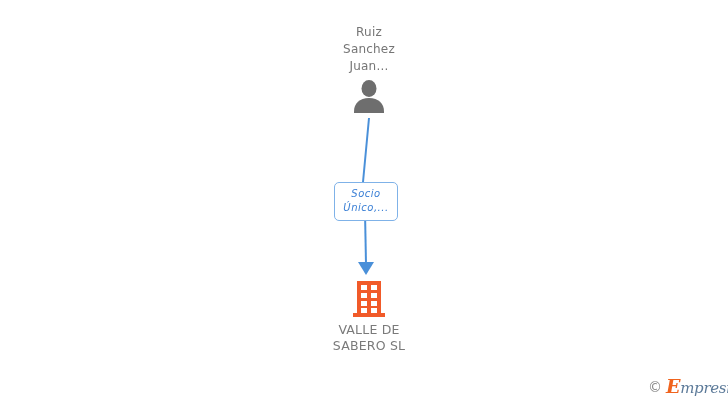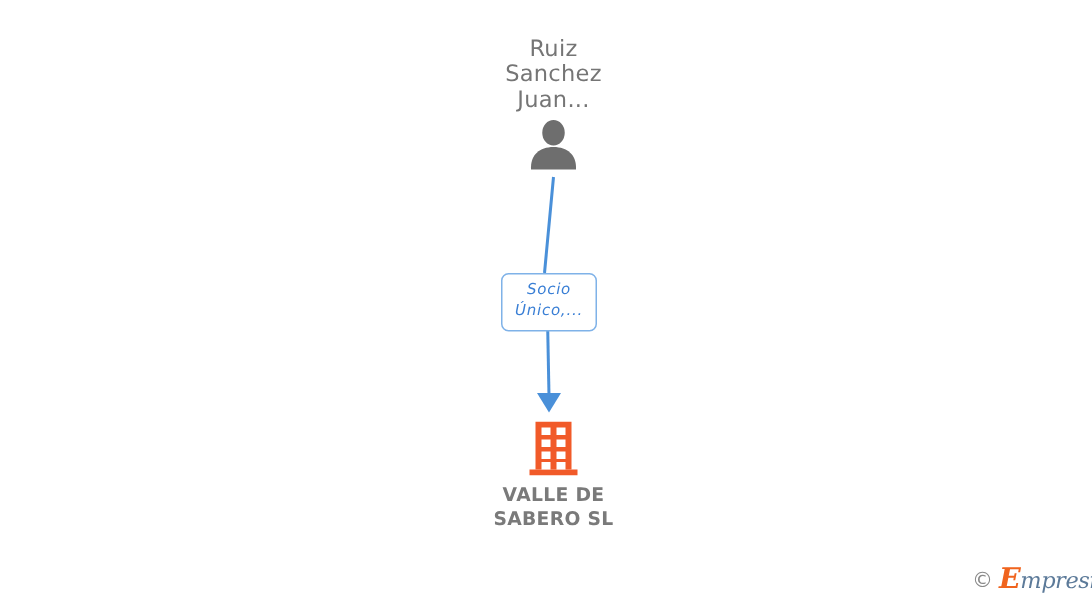--- a/index.html
+++ b/index.html
@@ -29,21 +29,21 @@
 
   
   .person-node {
     position: absolute;
     left: 304px;
     top: 24px;
     width: 130px;
     text-align: center;
   }
   .person-label {
-    font-size: 15px;
+    font-size: 12px;
     line-height: 17px;
     color: #757575;
     letter-spacing: 0.2px;
     white-space: pre-line;
   }
   .person-icon-wrap {
     margin-top: 5px;
     height: 34px;
     display: flex;
     align-items: flex-start;
@@ -80,21 +80,21 @@
   }
   .company-icon-wrap {
     height: 36px;
     display: flex;
     align-items: flex-end;
     justify-content: center;
   }
   .company-label {
     margin-top: 5px;
     font-size: 12.5px;
-    font-weight: bold;
+    font-weight: normal;
     line-height: 16px;
     color: #7a7a7a;
     letter-spacing: 0.2px;
     white-space: pre-line;
   }
 
   
   .watermark {
     position: absolute;
     left: 648px;

